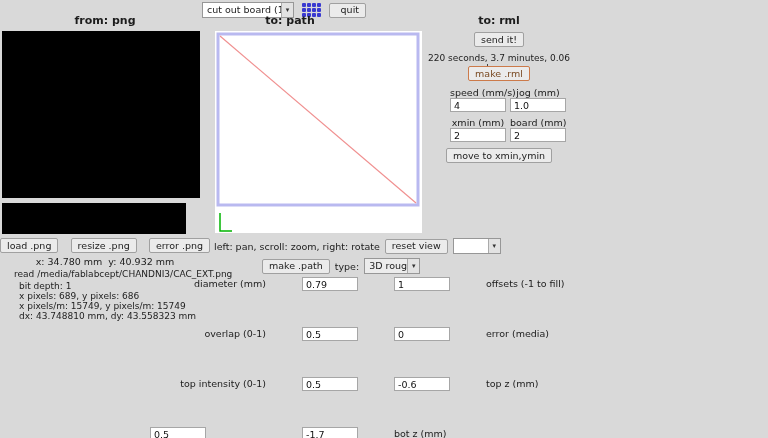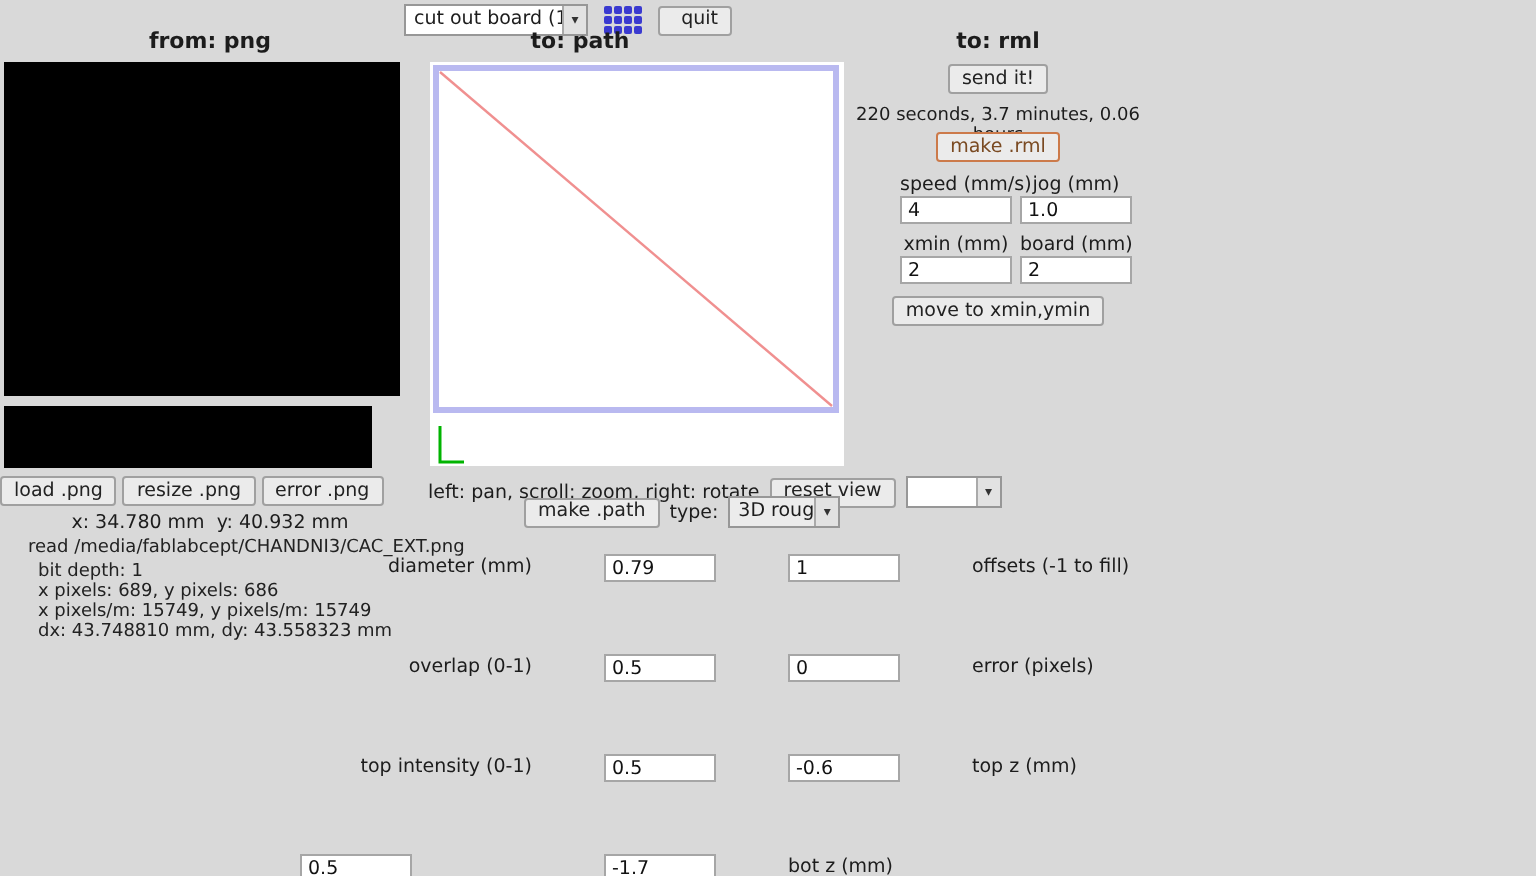--- a/index.html
+++ b/index.html
@@ -37,21 +37,21 @@
     padding:1px 3px;
     color:#111;
   }
   .black-view { background:#000; position:absolute; }
   .fake-select { display:flex; align-items:stretch; background:#fff; border:1px solid #979797; height:16px; cursor:pointer; }
   .fs-label { flex:1; padding:0 4px; font-size:9.5px; line-height:14px; white-space:nowrap; overflow:hidden; }
   .fs-arrow { width:12px; background:#e2e2e2; border-left:1px solid #aaa; font-size:7px; line-height:14px; text-align:center; color:#333; }
   .fake-select.gray { background:#ececec; }
   .grid-icon { display:grid; grid-template-columns:repeat(4,4px); grid-auto-rows:4px; gap:1px; }
   .grid-icon span { background:#3a3ad0; border-radius:1px; }
-  .png-buttons { display:flex; justify-content:flex-start; gap:3px; }
+  .png-buttons { display:flex; justify-content:space-between; gap:3px; }
   .size-text { text-align:center; white-space:pre; font-size:9.5px; }
   .info-block { font-size:9px; line-height:10px; color:#222; }
   .info-block .first { margin-bottom:2px; }
   .info-block .indent { padding-left:5px; }
   .hint-row { display:flex; align-items:center; gap:5px; }
   .make-row { display:flex; align-items:center; gap:5px; }
   .form {
     display:grid;
     grid-template-columns:116px 56px 56px auto;
     column-gap:4px;
@@ -125,40 +125,40 @@
 
 <div class="abs hint-row" style="left:214px; top:238px;">
   <span style="font-size:9.5px;">left: pan, scroll: zoom, right: rotate</span>
   <button class="btn">reset view</button>
   <div class="fake-select" style="width:48px;">
     <span class="fs-label"></span>
     <span class="fs-arrow">▾</span>
   </div>
 </div>
 
-<div class="abs make-row" style="left:262px; top:248px;">
+<div class="abs make-row" style="left:262px; top:258px;">
   <button class="btn">make .path</button>
   <span style="font-size:9.5px;">type:</span>
   <div class="fake-select gray" style="width:56px;">
     <span class="fs-label">3D rough</span>
     <span class="fs-arrow">▾</span>
   </div>
 </div>
 
 <div class="abs form" style="left:150px; top:277px;">
 
   <label class="fl">diameter (mm)</label>
   <input class="fi" value="0.79" style="">
   <input class="fi" value="1" style="">
   <label class="fr">offsets (-1 to fill)</label>
 
   <label class="fl">overlap (0-1)</label>
   <input class="fi" value="0.5" style="">
   <input class="fi" value="0" style="">
-  <label class="fr">error (pixels)</label>
+  <label class="fr">error (media)</label>
 
   <label class="fl">top intensity (0-1)</label>
   <input class="fi" value="0.5" style="">
   <input class="fi" value="-0.6" style="">
   <label class="fr">top z (mm)</label>
 
   <input class="fi" value="0.5" style="">
   <input class="fi" value="-1.7" style="">
   <label class="fr">bot z (mm)</label>
 

